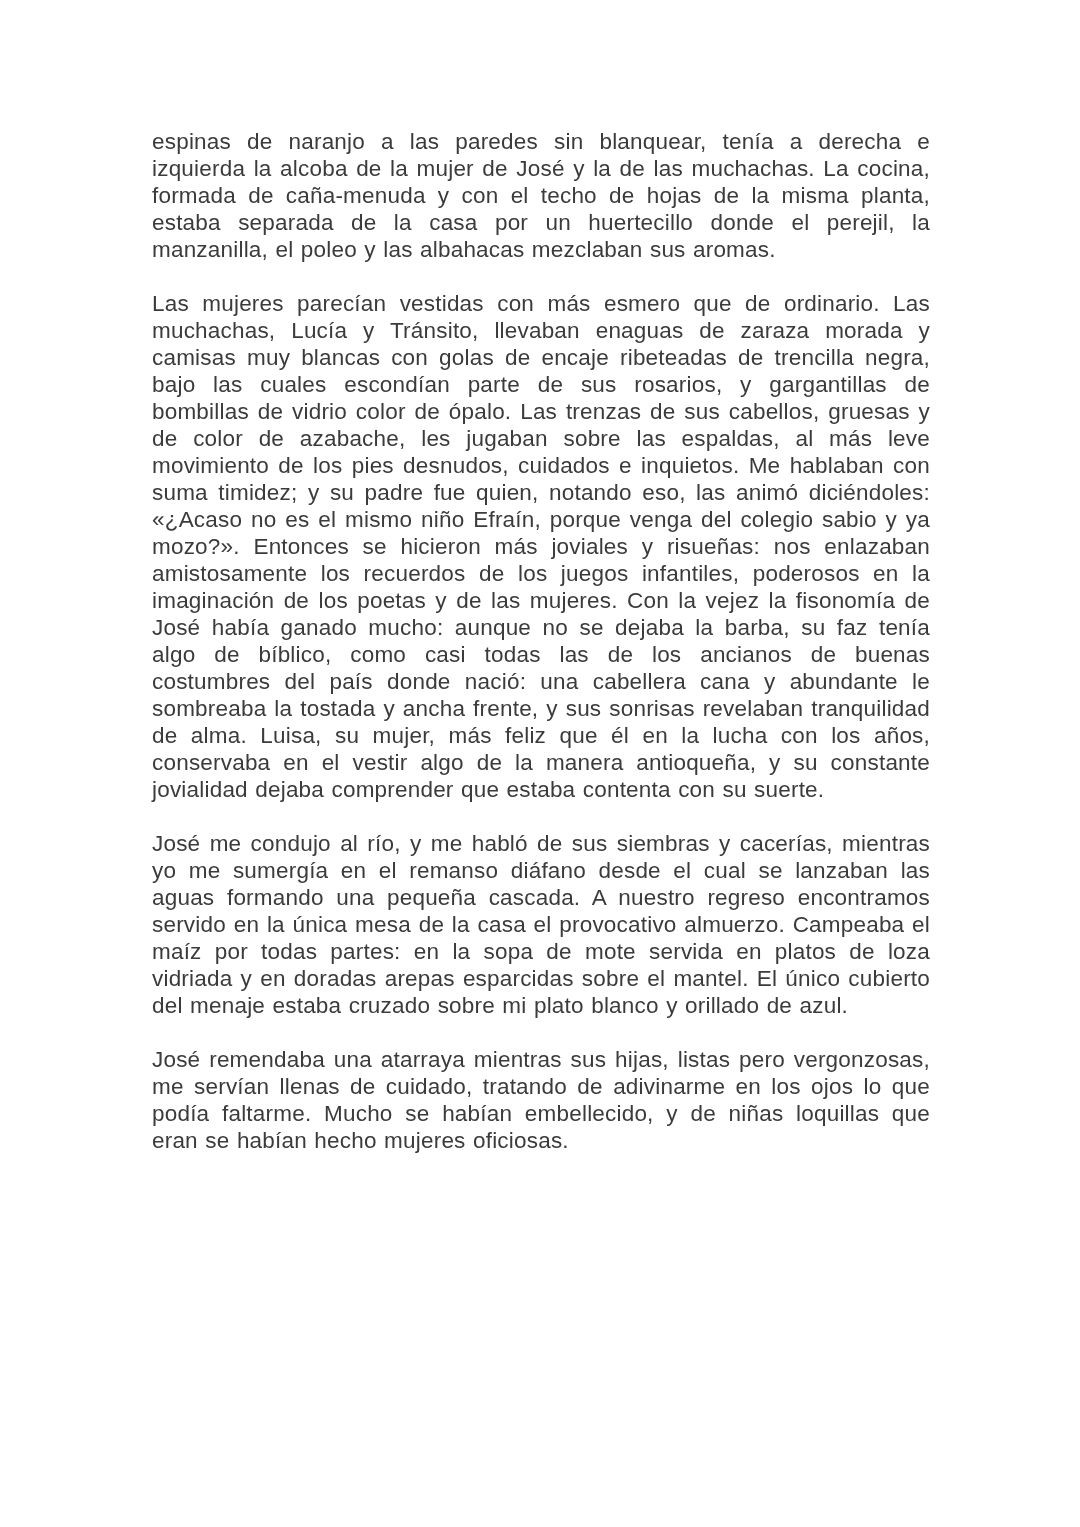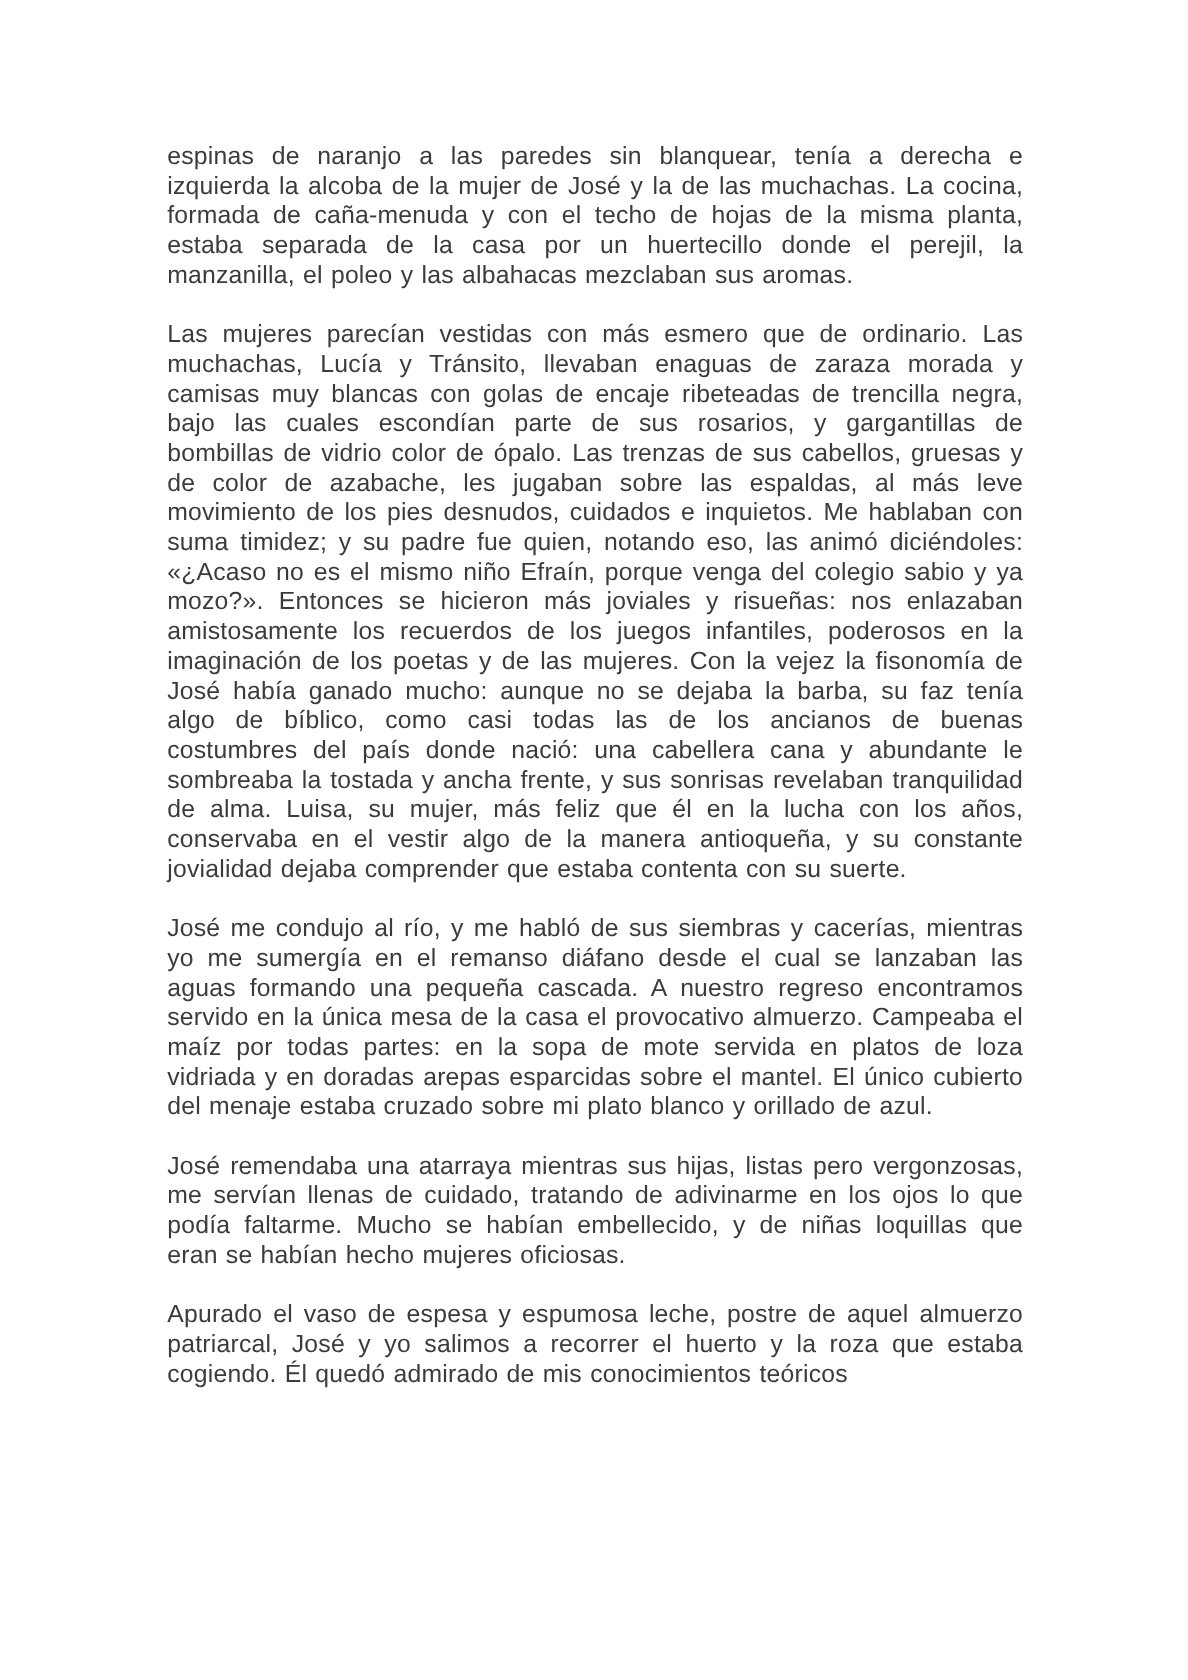--- a/index.html
+++ b/index.html
@@ -35,14 +35,13 @@
   }
 </style>
 </head>
 <body>
 
 <div class="page">
   <p>espinas de naranjo a las paredes sin blanquear, tenía a derecha e izquierda la alcoba de la mujer de José y la de las muchachas. La cocina, formada de caña-menuda y con el techo de hojas de la misma planta, estaba separada de la casa por un huertecillo donde el perejil, la manzanilla, el poleo y las albahacas mezclaban sus aromas.</p>
   <p>Las mujeres parecían vestidas con más esmero que de ordinario. Las muchachas, Lucía y Tránsito, llevaban enaguas de zaraza morada y camisas muy blancas con golas de encaje ribeteadas de trencilla negra, bajo las cuales escondían parte de sus rosarios, y gargantillas de bombillas de vidrio color de ópalo. Las trenzas de sus cabellos, gruesas y de color de azabache, les jugaban sobre las espaldas, al más leve movimiento de los pies desnudos, cuidados e inquietos. Me hablaban con suma timidez; y su padre fue quien, notando eso, las animó diciéndoles: «¿Acaso no es el mismo niño Efraín, porque venga del colegio sabio y ya mozo?». Entonces se hicieron más joviales y risueñas: nos enlazaban amistosamente los recuerdos de los juegos infantiles, poderosos en la imaginación de los poetas y de las mujeres. Con la vejez la fisonomía de José había ganado mucho: aunque no se dejaba la barba, su faz tenía algo de bíblico, como casi todas las de los ancianos de buenas costumbres del país donde nació: una cabellera cana y abundante le sombreaba la tostada y ancha frente, y sus sonrisas revelaban tranquilidad de alma. Luisa, su mujer, más feliz que él en la lucha con los años, conservaba en el vestir algo de la manera antioqueña, y su constante jovialidad dejaba comprender que estaba contenta con su suerte.</p>
   <p>José me condujo al río, y me habló de sus siembras y cacerías, mientras yo me sumergía en el remanso diáfano desde el cual se lanzaban las aguas formando una pequeña cascada. A nuestro regreso encontramos servido en la única mesa de la casa el provocativo almuerzo. Campeaba el maíz por todas partes: en la sopa de mote servida en platos de loza vidriada y en doradas arepas esparcidas sobre el mantel. El único cubierto del menaje estaba cruzado sobre mi plato blanco y orillado de azul.</p>
   <p>José remendaba una atarraya mientras sus hijas, listas pero vergonzosas, me servían llenas de cuidado, tratando de adivinarme en los ojos lo que podía faltarme. Mucho se habían embellecido, y de niñas loquillas que eran se habían hecho mujeres oficiosas.</p>
-  <p>Apurado el vaso de espesa y espumosa leche, postre de aquel almuerzo patriarcal, José y yo salimos a recorrer el huerto y la roza que estaba cogiendo. Él quedó admirado de mis conocimientos teóricos</p>
 </div>
 
 </body></html>

